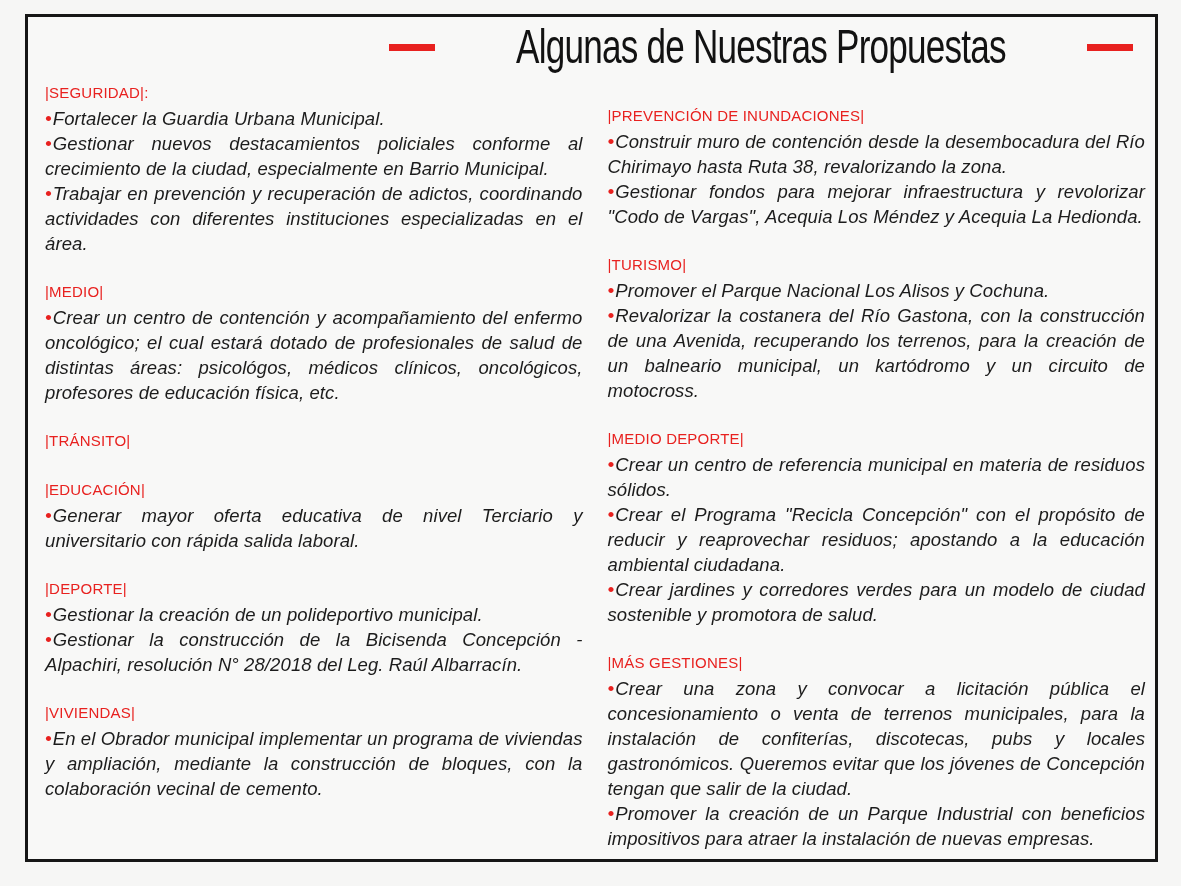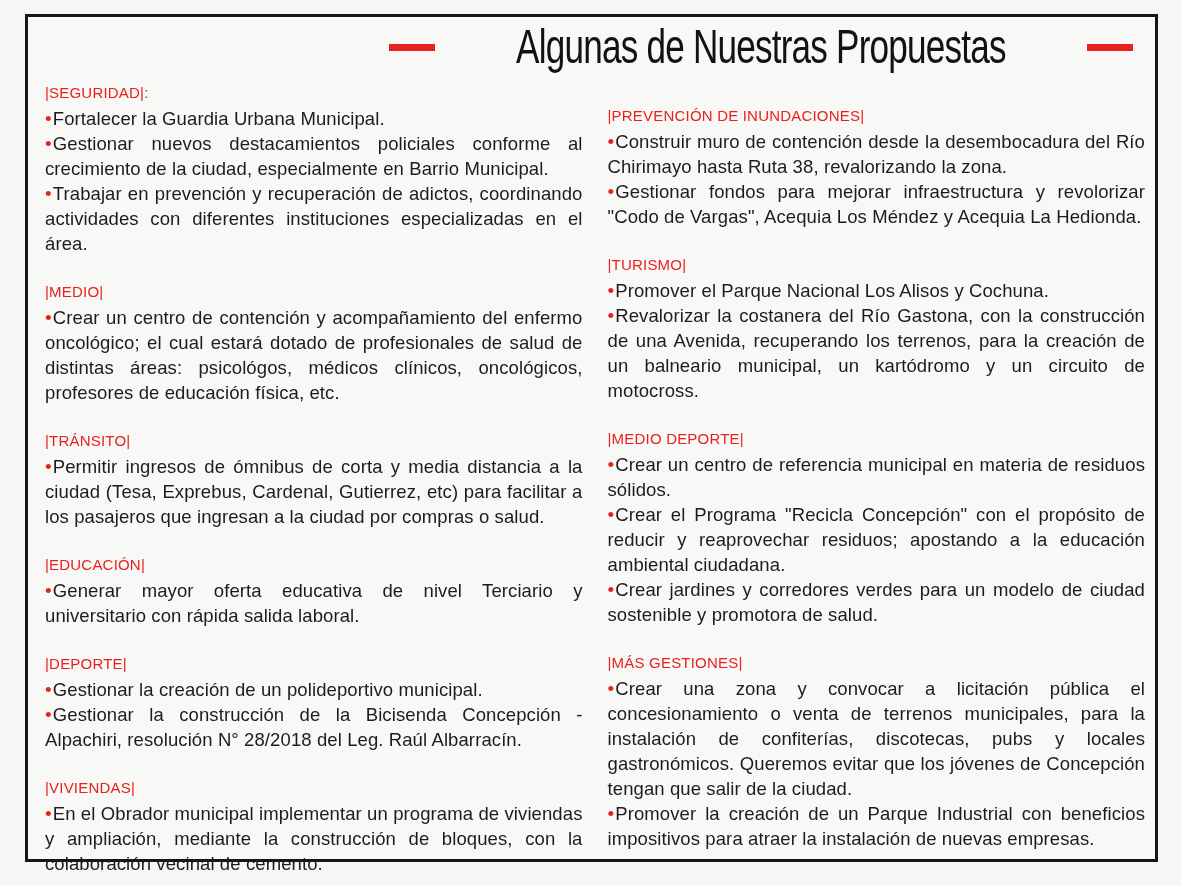--- a/index.html
+++ b/index.html
@@ -80,20 +80,21 @@
     letter-spacing: 0.2px;
     white-space: nowrap;
   }
   .sec-body p.bullet {
     margin: 0;
     font-size: 18.5px;
     line-height: 25px;
     text-align: justify;
     text-justify: inter-word;
     letter-spacing: 0.1px;
+    font-style: italic;
   }
   .dot {
     color: #e8211f;
     font-size: 19px;
     margin-right: 1px;
   }
 </style>
 </head>
 <body>
 
@@ -118,23 +119,20 @@
 
   <div class="section">
     <h2 class="sec-header">|MEDIO|</h2>
     <div class="sec-body">
             <p class="bullet"><span class="dot">•</span>Crear un centro de contención y acompañamiento del enfermo oncológico; el cual estará dotado de profesionales de salud de distintas áreas: psicológos, médicos clínicos, oncológicos, profesores de educación física, etc.</p>
           </div>
   </div>
 
   <div class="section">
     <h2 class="sec-header">|TRÁNSITO|</h2>
-    <div class="sec-body">
-            <p class="bullet"><span class="dot">•</span>Permitir ingresos de ómnibus de corta y media distancia a la ciudad (Tesa, Exprebus, Cardenal, Gutierrez, etc) para facilitar a los pasajeros que ingresan a la ciudad por compras o salud.</p>
-          </div>
   </div>
 
   <div class="section">
     <h2 class="sec-header">|EDUCACIÓN|</h2>
     <div class="sec-body">
             <p class="bullet"><span class="dot">•</span>Generar mayor oferta educativa de nivel Terciario y universitario con rápida salida laboral.</p>
           </div>
   </div>
 
   <div class="section">

